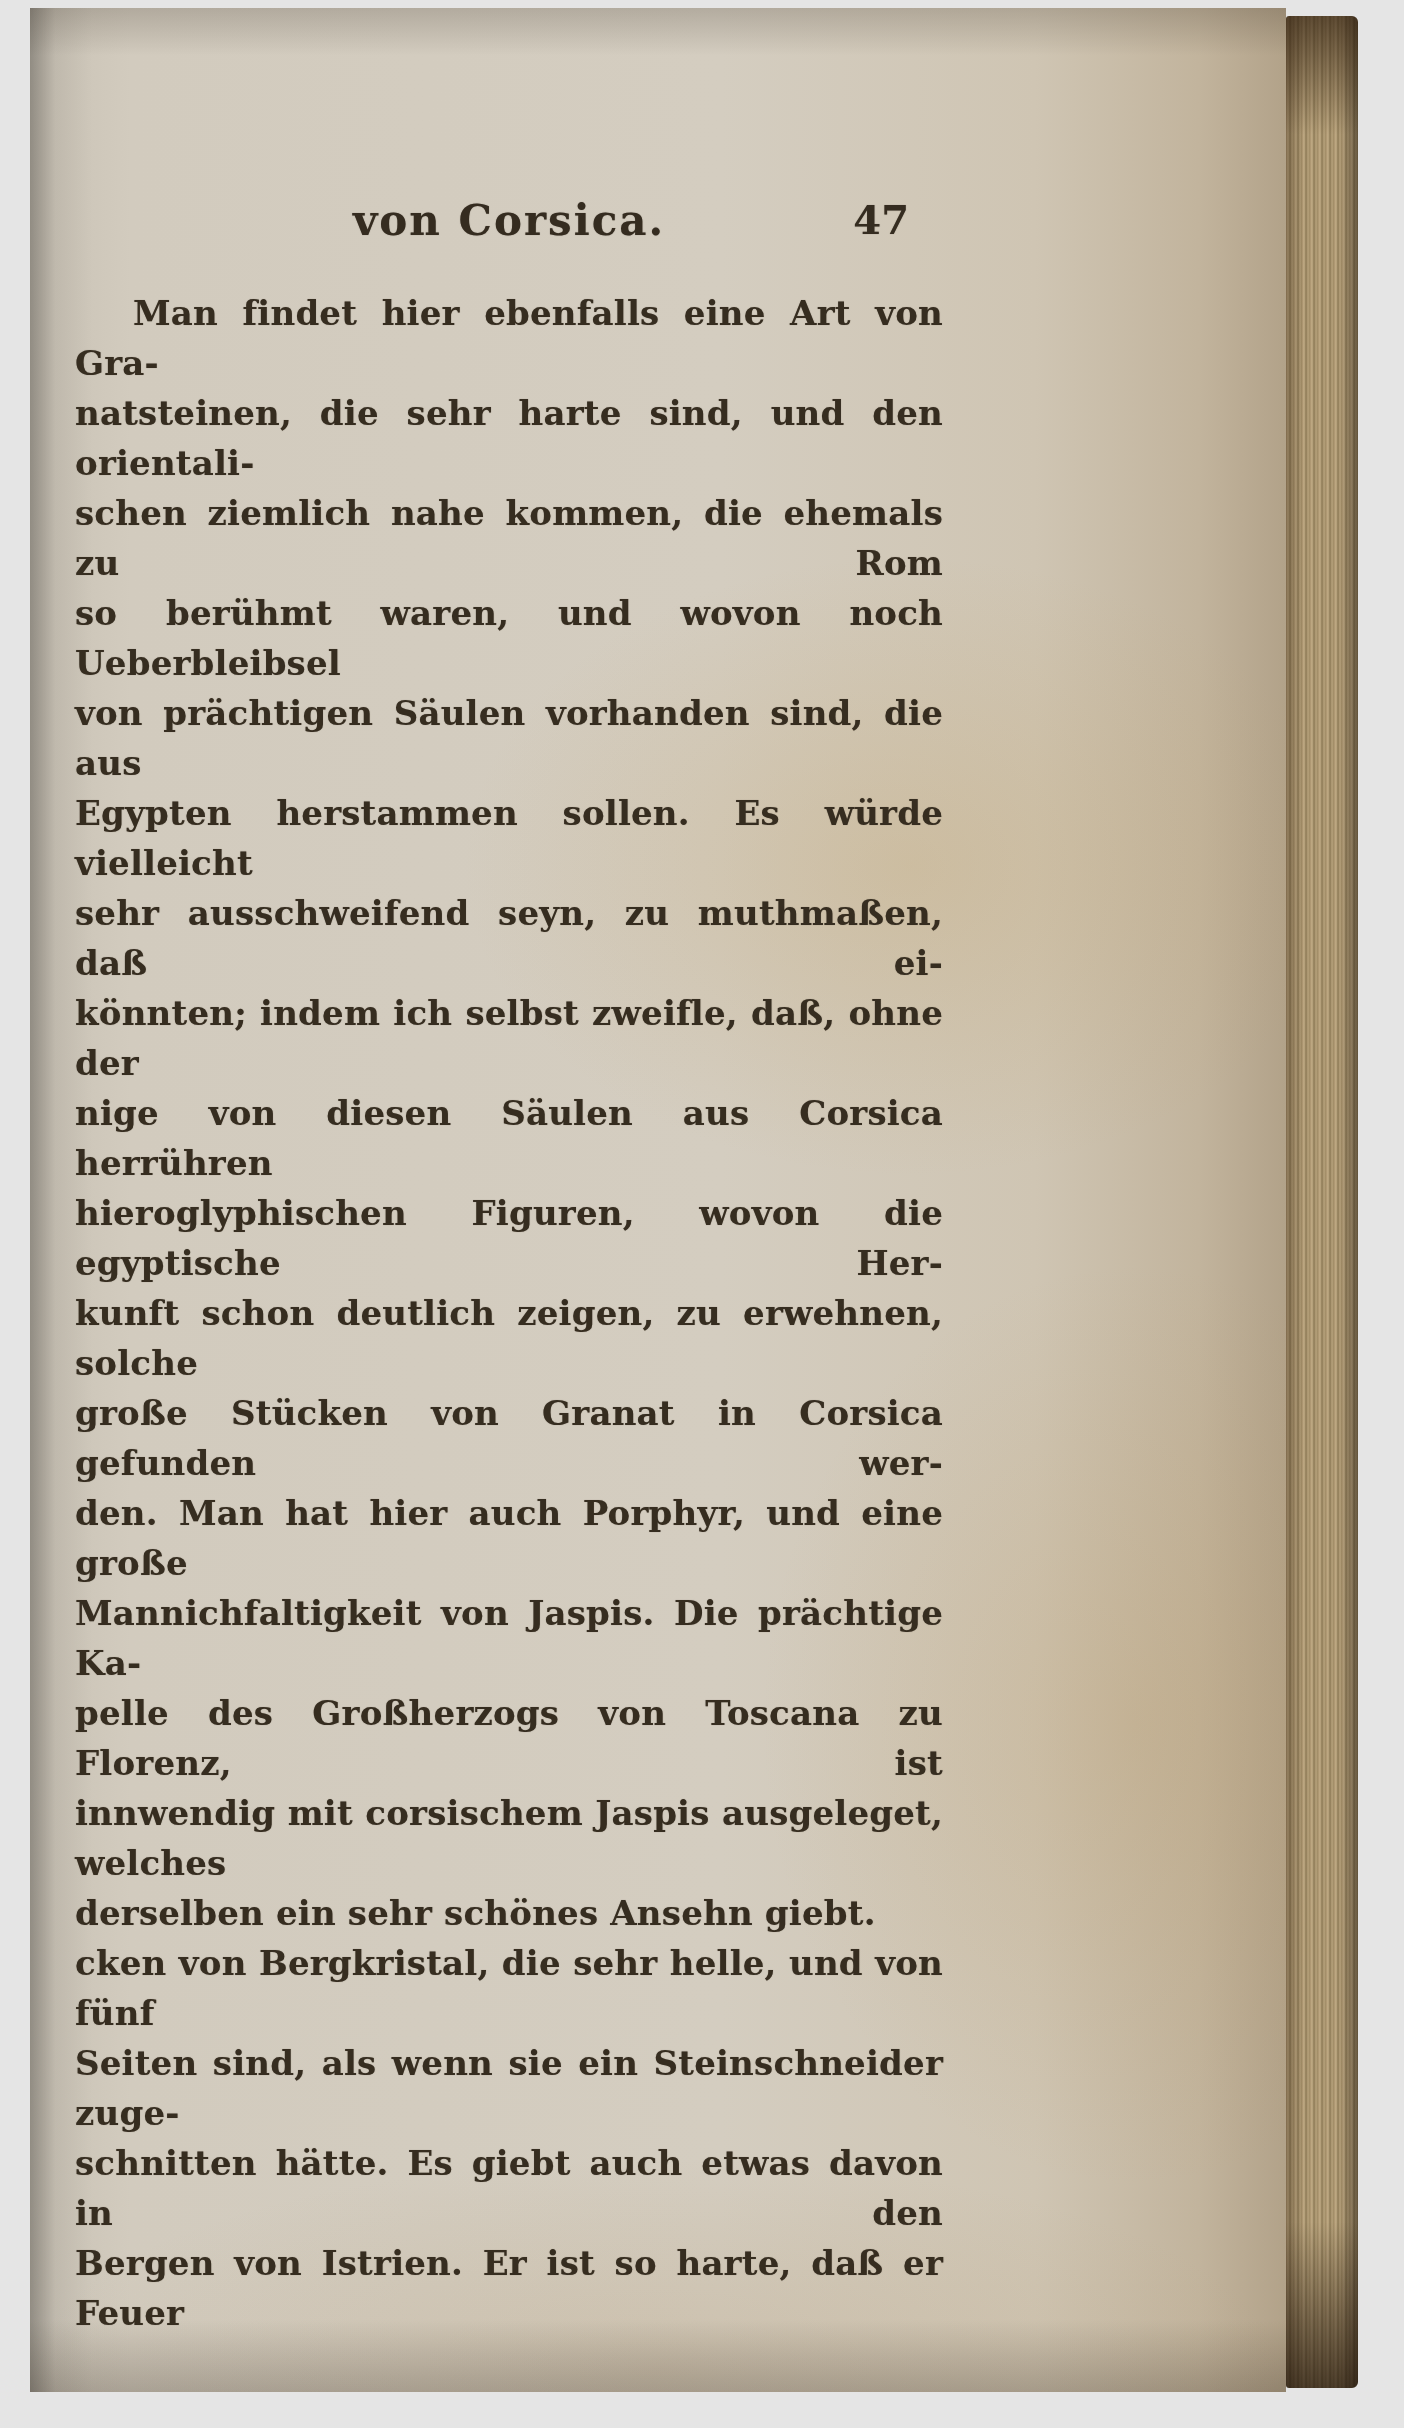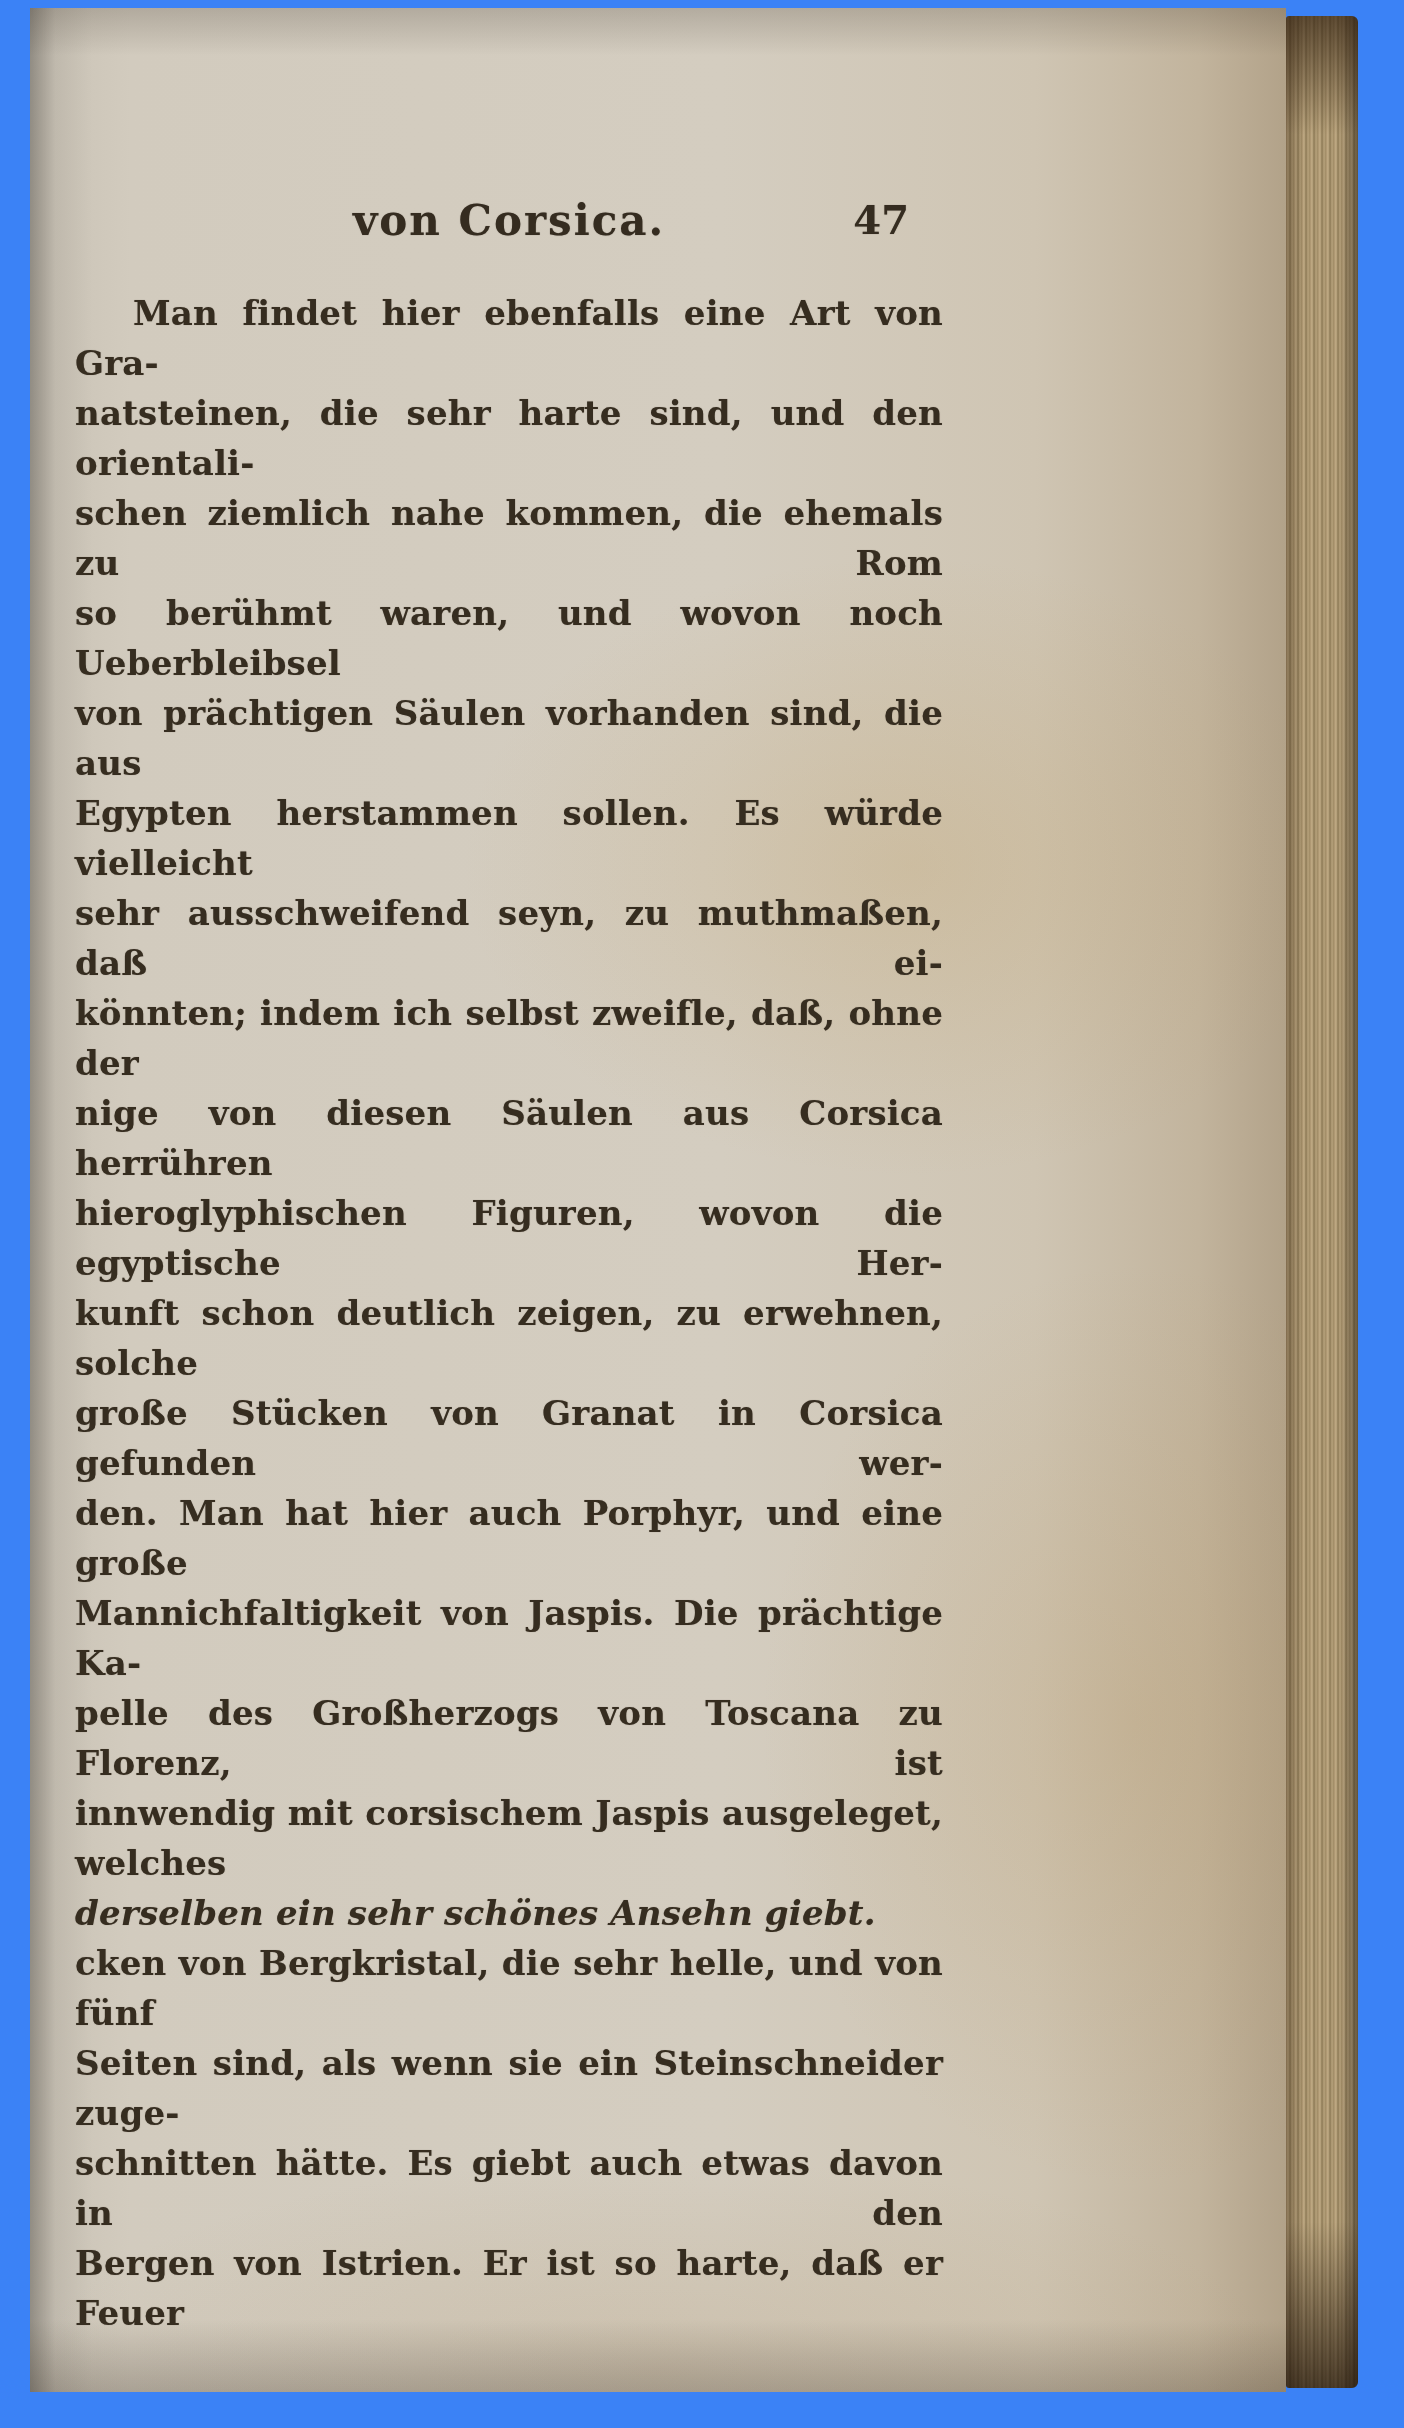--- a/index.html
+++ b/index.html
@@ -5,21 +5,21 @@
   html, body {
     margin: 0;
     padding: 0;
     background: #050505;
     font-family: "DejaVu Serif", serif;
   }
   .scan {
     position: relative;
     width: 1404px;
     height: 2428px;
-    background: #3b82f6;
+    background: #e5e5e5;
     overflow: hidden;
   }
   
   .page {
     position: absolute;
     top: 8px;
     left: 30px;
     width: 1256px;
     height: 2384px;
     background:
@@ -82,21 +82,20 @@
     line-height: 50px;
     letter-spacing: 0.2px;
     white-space: normal;
     text-align: justify;
     text-align-last: justify;
     color: #362d20;
     text-shadow: 0 0 1px rgba(54,45,32,0.40);
   }
   .line.no-just {
     text-align-last: left;
-    font-style: italic;
   }
   .line.first {
     text-indent: 58px;
   }
   .fraktur {
     font-family: "DejaVu Serif", serif;
   }
 </style>
 </head>
 <body>

